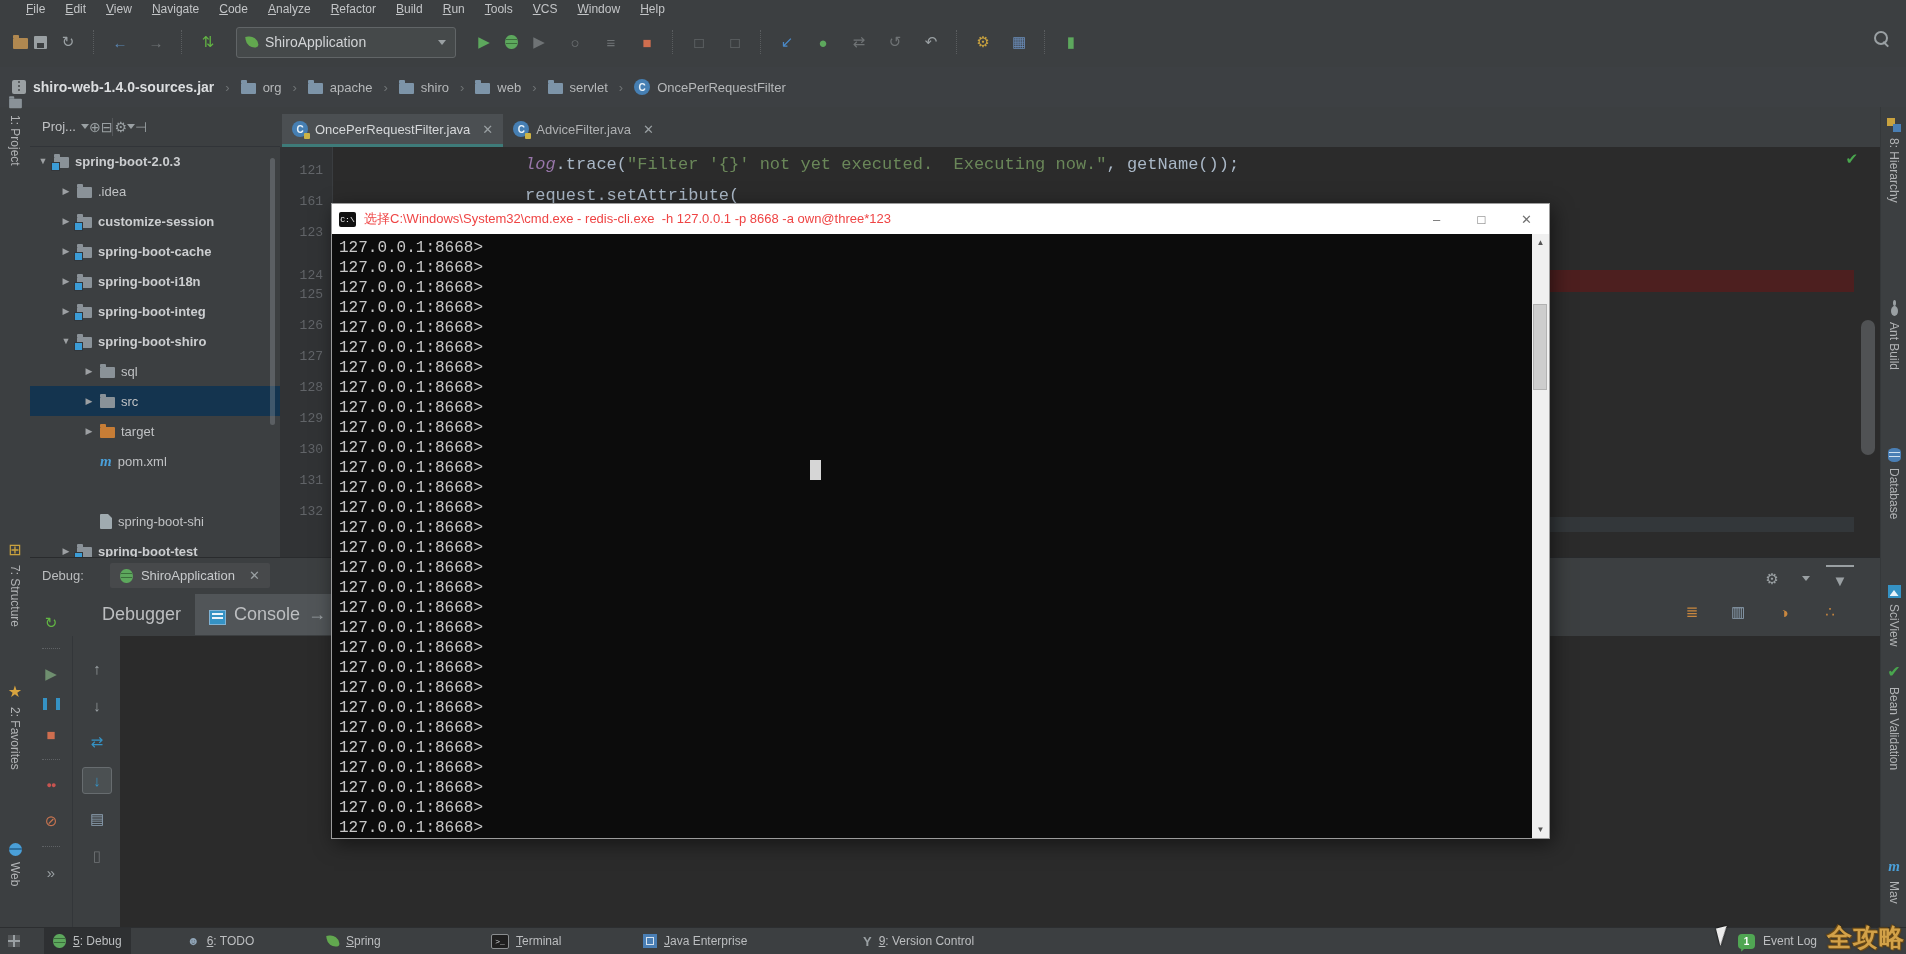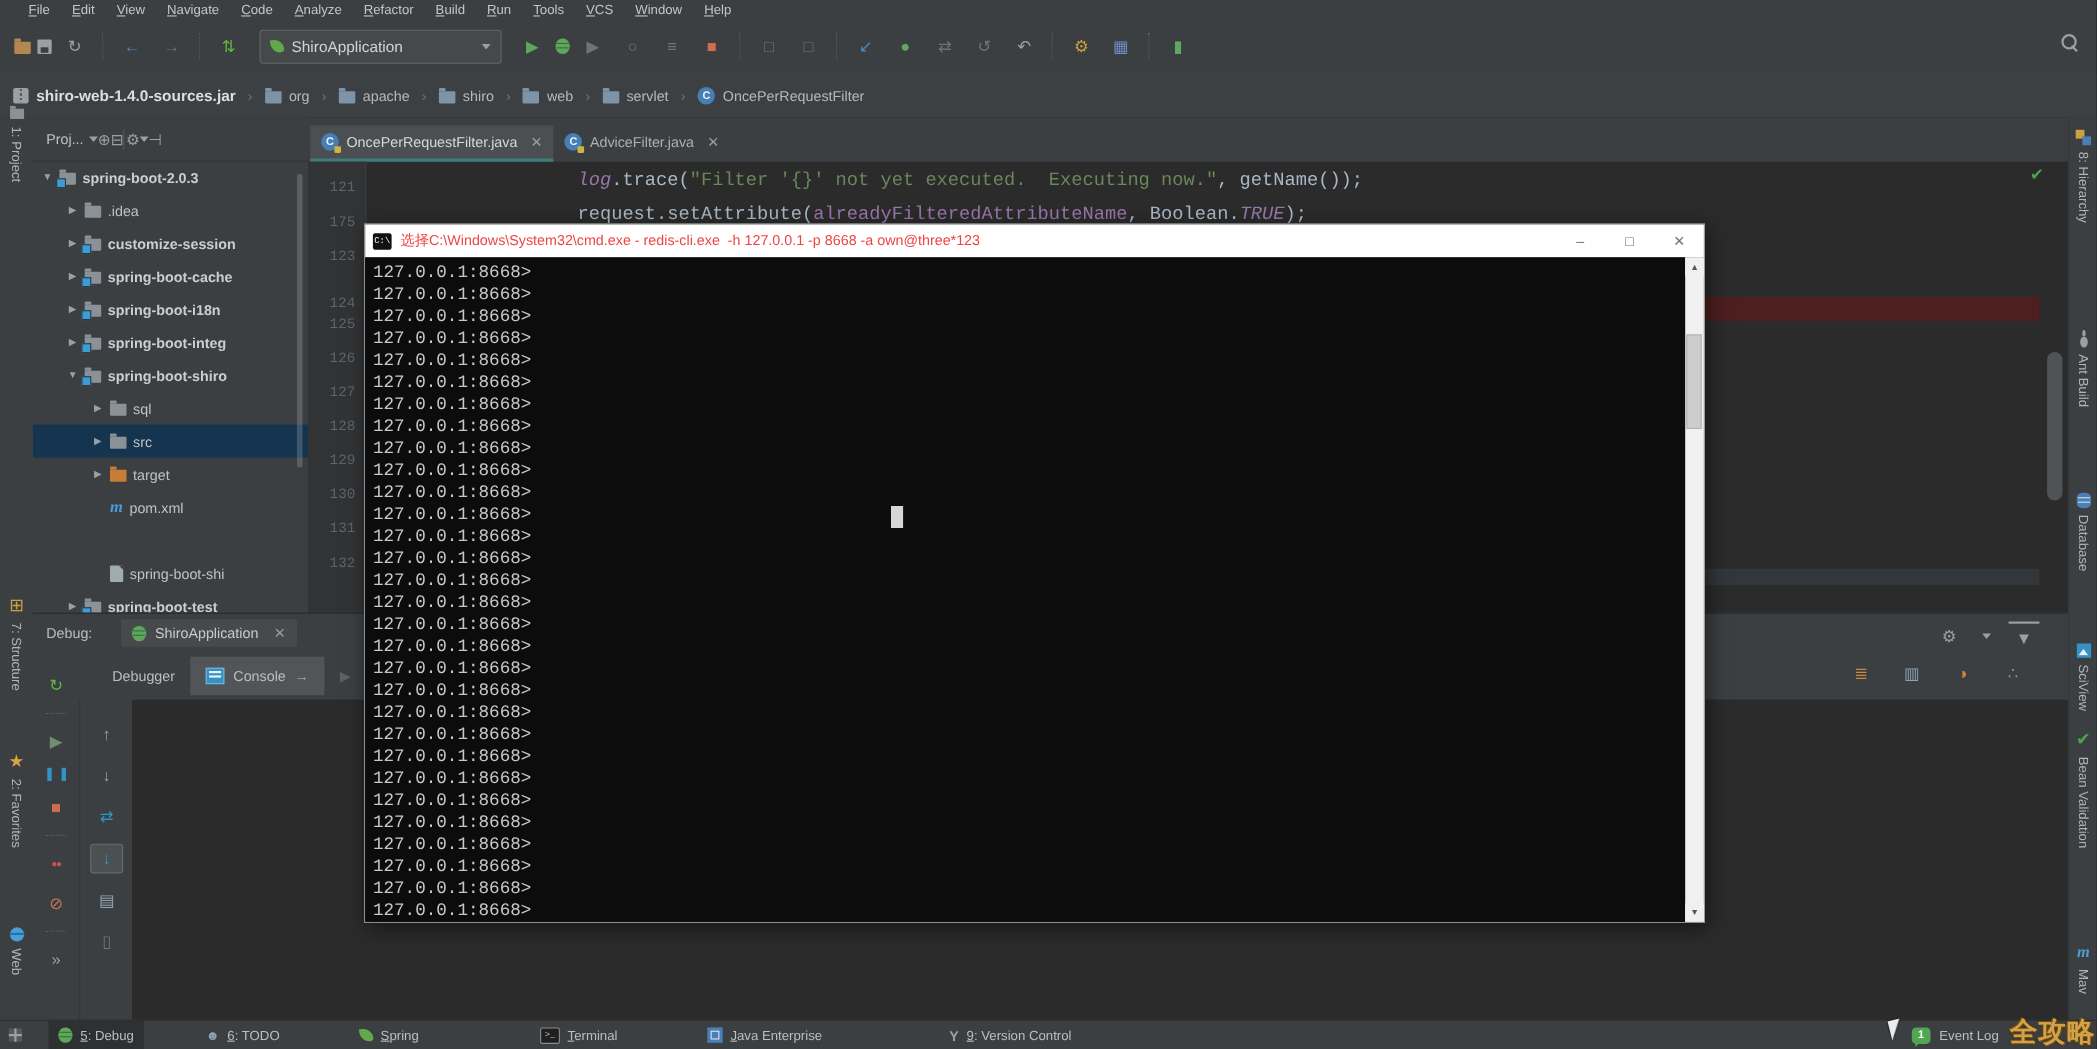--- a/index.html
+++ b/index.html
@@ -61,21 +61,21 @@
   #inspect-ok{position:absolute;right:22px;top:3px;color:#49a64e;font-size:15px}
   #ed-scrollthumb{position:absolute;right:5px;top:173px;width:14px;height:135px;background:rgba(150,155,160,.35);border-radius:7px}
 
   
   #debug-panel{position:absolute;left:30px;top:557px;width:1850px;height:371px;background:#3c3f41;border-top:1px solid #292b2d}
   #dbg-header{position:absolute;top:0;left:0;right:0;height:35px;display:flex;align-items:center;padding-left:12px;font-size:13px}
   #dbg-session{display:flex;align-items:center;gap:8px;background:#47494b;padding:5px 10px;margin-left:26px;border-radius:2px;color:#c8cacc}
   #dbg-session .close{color:#9aa0a3;margin-left:6px}
   #dbg-hdr-icons{position:absolute;right:26px;top:7px;display:flex;gap:16px;align-items:center}
   #dbg-tabs{position:absolute;top:35px;left:58px;height:43px;display:flex;align-items:center}
-  .dtab{display:flex;align-items:flex-start;gap:8px;padding:10px 14px;font-size:13px;color:#bcbec0}
+  .dtab{display:flex;align-items:flex-end;gap:8px;padding:10px 14px;font-size:18px;color:#bcbec0}
   .dtab.active{background:#515558}
   #dbg-tool-icons{position:absolute;right:36px;top:42px;display:flex;gap:18px;align-items:center}
   .dicon{width:28px;height:24px;display:inline-flex;align-items:center;justify-content:center;font-size:15px;flex:none}
   .dicon.sel{background:#4b5052;border:1px solid #676c6f;border-radius:3px}
   .u-bottom{border-bottom:2px solid currentColor;padding-bottom:1px;line-height:1}
   .u-top{border-top:2px solid currentColor;padding-top:1px;line-height:1}
   #dbg-col1{position:absolute;left:0;top:35px;width:42px;bottom:0;display:flex;flex-direction:column;align-items:center;padding-top:18px;gap:12px}
   #dbg-col2{position:absolute;left:42px;top:78px;width:48px;bottom:0;border-left:1px solid #333639;display:flex;flex-direction:column;align-items:center;padding-top:20px;gap:13px}
   .dotsep{width:18px;border-top:1px dotted #5f6265;margin:1px 0}
   #dbg-content{position:absolute;left:90px;top:78px;right:0;bottom:0;background:#2b2b2b}
@@ -378,39 +378,39 @@
           <span class="close">✕</span>
         </div>
         <div class="etab">
           <span class="ic icn-class locked">C</span>
           <span>AdviceFilter.java</span>
           <span class="close">✕</span>
         </div>
       </div>
     <div id="gutter">
         <span class="lnum" style="top: 8px;">121</span>
-        <span class="lnum" style="top: 39px;">175</span>
+        <span class="lnum" style="top: 39px;">161</span>
         <span class="lnum" style="top: 70px;">123</span>
         <span class="lnum" style="top: 113px;">124</span>
         <span class="lnum" style="top: 132px;">125</span>
         <span class="lnum" style="top: 163px;">126</span>
         <span class="lnum" style="top: 194px;">127</span>
         <span class="lnum" style="top: 225px;">128</span>
         <span class="lnum" style="top: 256px;">129</span>
         <span class="lnum" style="top: 287px;">130</span>
         <span class="lnum" style="top: 318px;">131</span>
         <span class="lnum" style="top: 349px;">132</span>
       </div>
     <div id="code-area">
       <div id="exec-line"></div>
       <div id="caret-line"></div>
       <span id="inspect-ok">✔</span>
       <div id="ed-scrollthumb"></div>
     <div class="codeline" style="top: 8px;"><span class="tk-field tk-italic">log</span><span>.trace(</span><span class="tk-string">"Filter '{}' not yet executed.  Executing now."</span><span>, getName());</span></div>
-        <div class="codeline" style="top: 39px;"><span>request.setAttribute(</span><span class="tk-field">alreadyFilteredAttributeName</span><span>, Boolean.</span><span class="tk-const">TRUE</span><span>);</span></div>
+        <div class="codeline" style="top: 39px; flex-direction: column;"><span>request.setAttribute(</span><span class="tk-field">alreadyFilteredAttributeName</span><span>, Boolean.</span><span class="tk-const">TRUE</span><span>);</span></div>
       </div>
   </div>
 
   <div id="debug-panel">
     <div id="dbg-header">
       <span>Debug:</span>
       <span id="dbg-session">
         <span class="ic icn-bug"></span>
         <span>ShiroApplication</span>
         <span class="close">✕</span>

